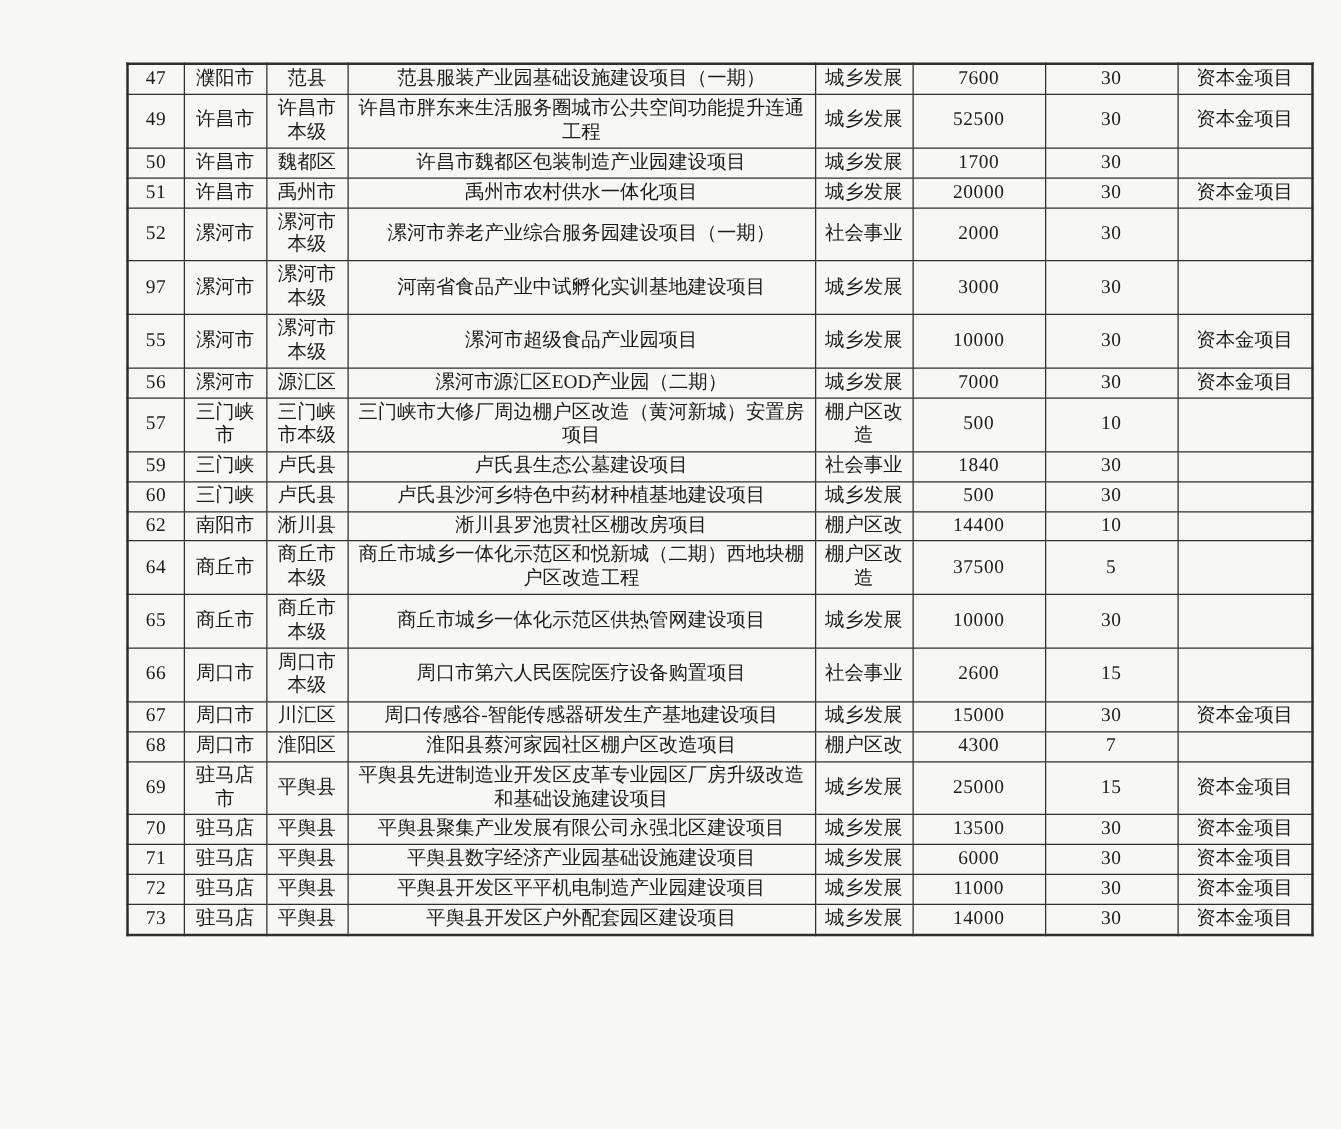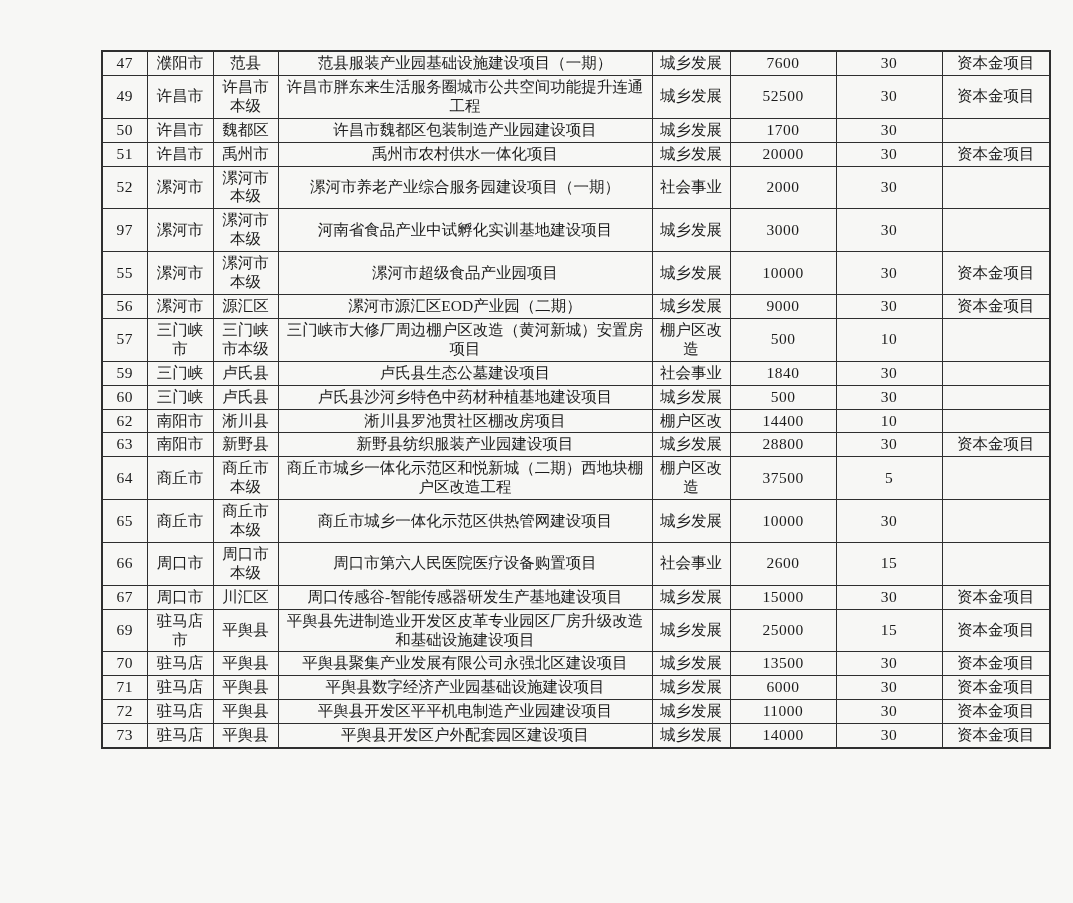--- a/index.html
+++ b/index.html
@@ -132,21 +132,21 @@
     <td class="col-amount">10000</td>
     <td class="col-term">30</td>
     <td class="col-note">资本金项目</td>
   </tr>
         <tr>
     <td class="col-no">56</td>
     <td class="col-city">漯河市</td>
     <td class="col-district">源汇区</td>
     <td class="col-project">漯河市源汇区EOD产业园（二期）</td>
     <td class="col-category">城乡发展</td>
-    <td class="col-amount">9000</td>
+    <td class="col-amount">7000</td>
     <td class="col-term">30</td>
     <td class="col-note">资本金项目</td>
   </tr>
         <tr>
     <td class="col-no">57</td>
     <td class="col-city">三门峡市</td>
     <td class="col-district">三门峡市本级</td>
     <td class="col-project">三门峡市大修厂周边棚户区改造（黄河新城）安置房项目</td>
     <td class="col-category">棚户区改造</td>
     <td class="col-amount">500</td>
@@ -177,30 +177,20 @@
     <td class="col-no">62</td>
     <td class="col-city">南阳市</td>
     <td class="col-district">淅川县</td>
     <td class="col-project">淅川县罗池贯社区棚改房项目</td>
     <td class="col-category">棚户区改</td>
     <td class="col-amount">14400</td>
     <td class="col-term">10</td>
     <td class="col-note"></td>
   </tr>
         <tr>
-    <td class="col-no">63</td>
-    <td class="col-city">南阳市</td>
-    <td class="col-district">新野县</td>
-    <td class="col-project">新野县纺织服装产业园建设项目</td>
-    <td class="col-category">城乡发展</td>
-    <td class="col-amount">28800</td>
-    <td class="col-term">30</td>
-    <td class="col-note">资本金项目</td>
-  </tr>
-        <tr>
     <td class="col-no">64</td>
     <td class="col-city">商丘市</td>
     <td class="col-district">商丘市本级</td>
     <td class="col-project">商丘市城乡一体化示范区和悦新城（二期）西地块棚户区改造工程</td>
     <td class="col-category">棚户区改造</td>
     <td class="col-amount">37500</td>
     <td class="col-term">5</td>
     <td class="col-note"></td>
   </tr>
         <tr>
@@ -227,20 +217,30 @@
     <td class="col-no">67</td>
     <td class="col-city">周口市</td>
     <td class="col-district">川汇区</td>
     <td class="col-project">周口传感谷-智能传感器研发生产基地建设项目</td>
     <td class="col-category">城乡发展</td>
     <td class="col-amount">15000</td>
     <td class="col-term">30</td>
     <td class="col-note">资本金项目</td>
   </tr>
         <tr>
+    <td class="col-no">68</td>
+    <td class="col-city">周口市</td>
+    <td class="col-district">淮阳区</td>
+    <td class="col-project">淮阳县蔡河家园社区棚户区改造项目</td>
+    <td class="col-category">棚户区改</td>
+    <td class="col-amount">4300</td>
+    <td class="col-term">7</td>
+    <td class="col-note"></td>
+  </tr>
+        <tr>
     <td class="col-no">69</td>
     <td class="col-city">驻马店市</td>
     <td class="col-district">平舆县</td>
     <td class="col-project">平舆县先进制造业开发区皮革专业园区厂房升级改造和基础设施建设项目</td>
     <td class="col-category">城乡发展</td>
     <td class="col-amount">25000</td>
     <td class="col-term">15</td>
     <td class="col-note">资本金项目</td>
   </tr>
         <tr>

